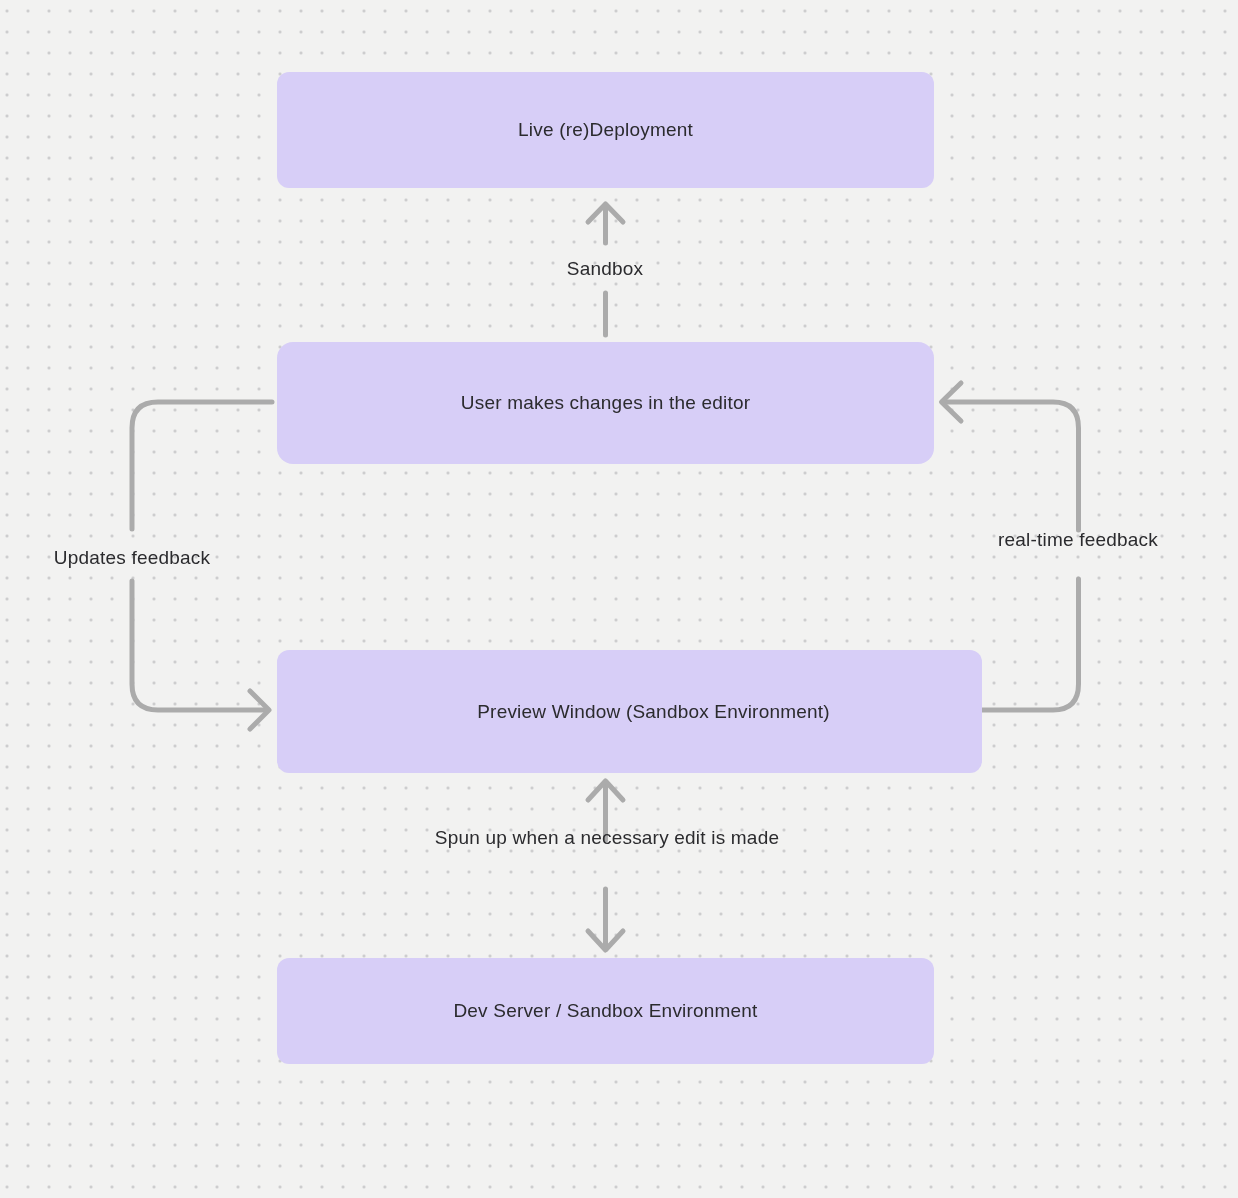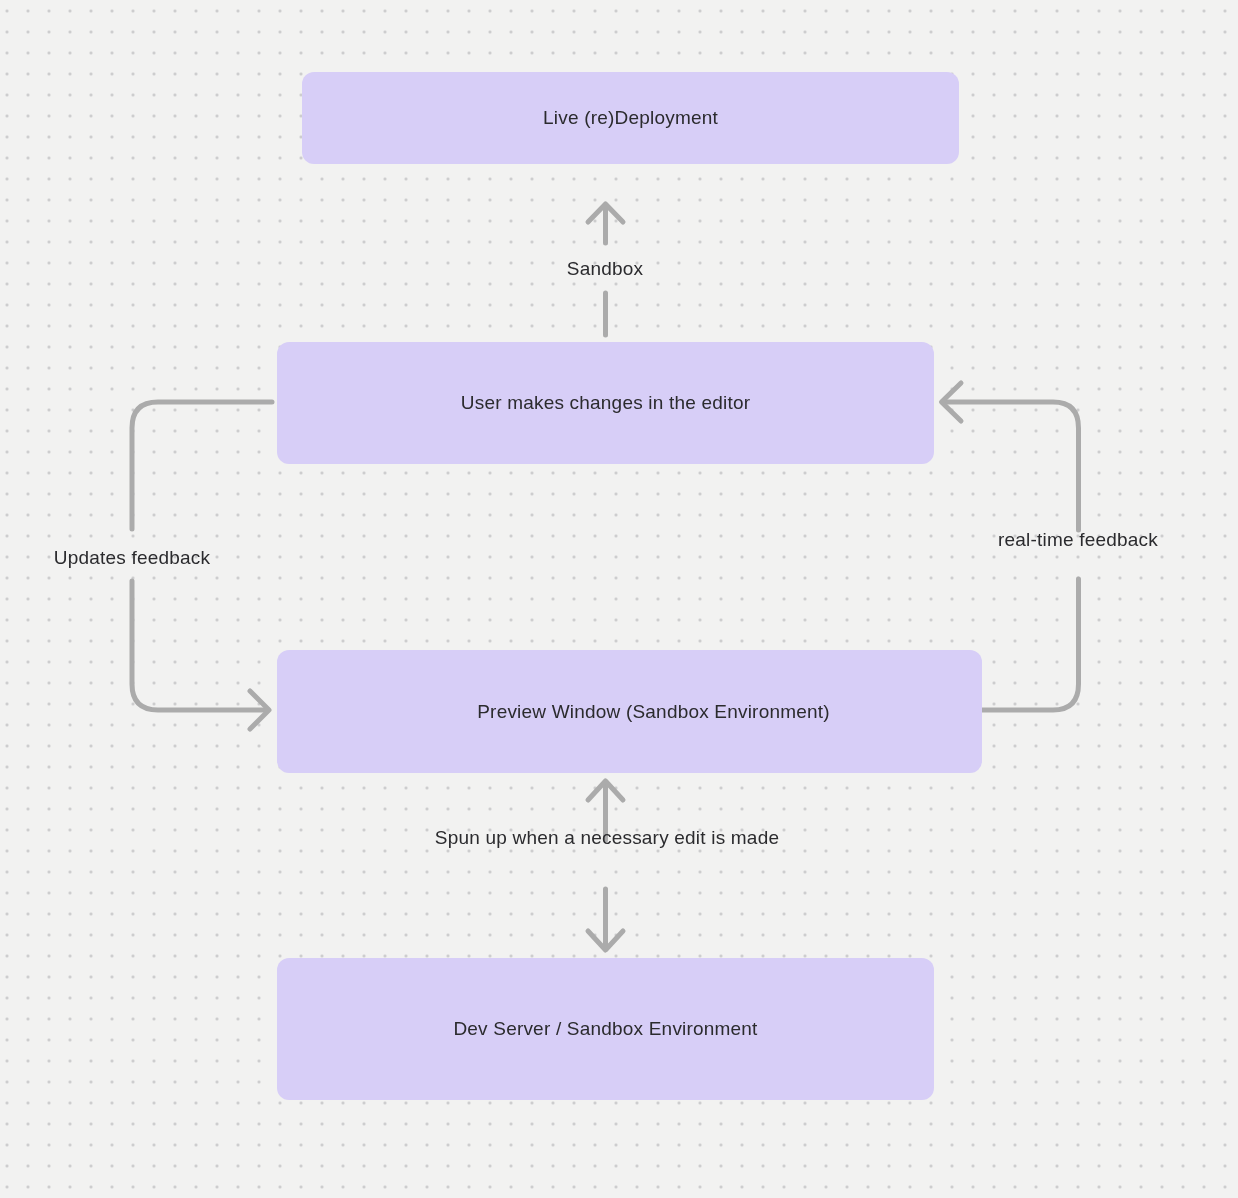--- a/index.html
+++ b/index.html
@@ -14,24 +14,24 @@
     overflow:hidden;
   }
   .connectors{position:absolute;left:0;top:0;width:1238px;height:1198px;}
   .connectors path{fill:none;stroke:#ababab;stroke-width:5;stroke-linecap:round;stroke-linejoin:round;}
   .node{
     position:absolute;left:277px;width:657px;
     background:#d7cef7;border-radius:12px;
     display:flex;align-items:center;justify-content:center;
     font-size:19px;color:#2b2b2e;letter-spacing:.2px;
   }
-  .node-1{top:72px;height:92px;margin-left:25px;}
-  .node-2{top:342px;height:122px;}
+  .node-1{top:72px;height:116px;}
+  .node-2{top:342px;height:122px;border-radius:16px;}
   .node-3{top:650px;height:123px;padding-left:48px;}
-  .node-4{top:958px;height:142px;}
+  .node-4{top:958px;height:106px;}
   .edge-label{
     position:absolute;transform:translate(-50%,-50%);
     font-size:19px;color:#2b2b2e;white-space:nowrap;letter-spacing:.2px;
   }
   .lbl-publish{left:605px;top:269px;}
   .lbl-updates{left:132px;top:558px;}
   .lbl-feedback{left:1078px;top:540px;}
   .lbl-spunup{left:607px;top:838px;}
 </style>
 </head>

